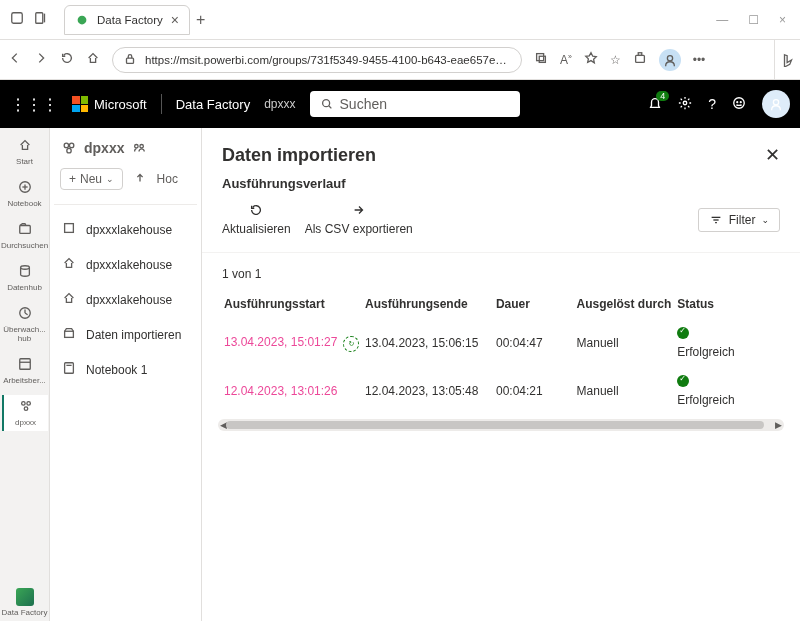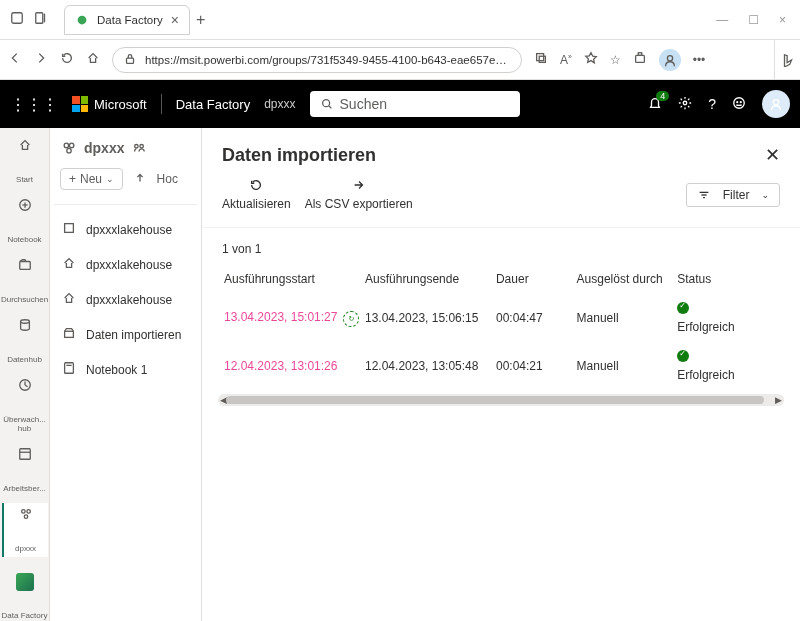--- a/index.html
+++ b/index.html
@@ -26,45 +26,45 @@
 .app-divider { height: 20px; border-left: 1px solid #555; }
 .app-name { font-size: 13px; }
 .app-ws { font-size: 12px; color: #ccc; }
 .searchbox { background: #fff; color: #605e5c; border-radius: 4px; display: flex; align-items: center; padding: 5px 10px; gap: 6px; width: 210px; font-size: 14px; }
 .app-right { margin-left: auto; display: flex; align-items: center; gap: 16px; color: #fff; }
 .bell { position: relative; }
 .bell .badge { position: absolute; top: -5px; right: -7px; background: #107c10; color: #fff; border-radius: 8px; font-size: 9px; padding: 0 4px; }
 .app-right .avatar-sm { width: 28px; height: 28px; background: #deecf9; }
 .content { display: flex; height: calc(621px - 40px - 40px - 48px); }
 .rail { width: 50px; background: #f3f2f1; border-right: 1px solid #e1dfdd; display: flex; flex-direction: column; align-items: center; padding-top: 6px; gap: 6px; }
-.rail-item { width: 46px; display: flex; flex-direction: column; align-items: center; gap: 20px; padding: 4px 0; color: #605e5c; font-size: 8px; text-align: center; cursor: pointer; }
+.rail-item { width: 46px; display: flex; flex-direction: column; align-items: center; gap: 2px; padding: 4px 0; color: #605e5c; font-size: 8px; text-align: center; cursor: pointer; }
 .rail-item.selected { border-left: 2px solid #117865; background: #fff; }
 .rail-icon { font-size: 15px; }
 .rail-spacer { flex: 1; }
 .rail-fab { width: 18px; height: 18px; background: linear-gradient(135deg,#3aa655,#1d704f); border-radius: 3px; }
 .leftpane { width: 152px; background: #fff; border-right: 1px solid #e1dfdd; padding: 8px 4px; display: flex; flex-direction: column; gap: 2px; }
 .lp-header { display: flex; align-items: center; gap: 8px; padding: 4px 8px; font-size: 14px; font-weight: 600; color: #605e5c; }
 .lp-toolbar { display: flex; align-items: center; gap: 10px; padding: 6px 6px 14px; border-bottom: 1px solid #edebe9; font-size: 12px; color: #605e5c; margin-bottom: 6px; }
 .lp-new-btn { border: 1px solid #d2d0ce; border-radius: 4px; padding: 3px 8px; display: flex; align-items: center; gap: 4px; font-size: 12px; }
 .lp-cols { display: flex; align-items: center; gap: 12px; padding: 6px 8px 8px; font-size: 12px; font-weight: 600; color: #323130; }
 .lp-row { display: flex; align-items: center; gap: 10px; padding: 8px; font-size: 12px; cursor: pointer; white-space: nowrap; overflow: hidden; }
 .lp-row .icn { color: #605e5c; width: 14px; }
 .lp-label { overflow: hidden; text-overflow: ellipsis; }
 .mainpane { flex: 1; background: #fff; display: flex; flex-direction: column; }
 .mp-head { display: flex; align-items: center; justify-content: space-between; padding: 16px 20px 6px; }
 .mp-head h2 { font-size: 18px; font-weight: 600; }
 .mp-close { font-size: 18px; cursor: pointer; color: #323130; }
 .mp-section { padding: 4px 20px 6px; font-size: 13px; font-weight: 600; }
 .mp-tools { display: flex; align-items: center; padding: 6px 20px 16px; gap: 14px; font-size: 12px; color: #323130; border-bottom: 1px solid #f3f2f1; }
 .mp-toolbtn { display: flex; align-items: center; gap: 5px; cursor: pointer; flex-direction: column; }
-.filter-btn { margin-left: auto; border: 1px solid #d2d0ce; border-radius: 3px; padding: 4px 10px; display: flex; align-items: center; gap: 12px; font-size: 12px; }
+.filter-btn { margin-left: auto; border: 1px solid #d2d0ce; border-radius: 3px; padding: 4px 10px; display: flex; align-items: center; gap: 6px; font-size: 12px; }
 .mp-count { padding: 14px 20px 8px; font-size: 12px; }
 .tbl { padding: 0 16px; }
 .tbl-head, .tbl-row { display: grid; grid-template-columns: 1.4fr 1.3fr 0.8fr 1fr 1fr; padding: 8px 6px; font-size: 12px; align-items: center; }
-.tbl-head { font-weight: 400; }
+.tbl-head { font-weight: 700; }
 .tbl-row .link { color: #ec4899; cursor: pointer; }
 .status-cell { display: flex; align-items: flex-start; gap: 6px; flex-direction: column; }
 .status-ok { width: 12px; height: 12px; background: #107c10; border-radius: 50%; position: relative; }
 .status-ok::after { content: "✓"; color: #fff; font-size: 8px; position: absolute; top: -1px; left: 2px; }
 .refresh-ico { display: inline-flex; width: 16px; height: 16px; border: 1.5px dashed #107c10; border-radius: 50%; margin-left: 6px; align-items: center; justify-content: center; color: #107c10; font-size: 7px; }
 .hscroll { margin: 4px 16px 0; height: 12px; background: #edebe9; border-radius: 8px; position: relative; display: flex; align-items: center; }
 .hscroll .thumb { position: absolute; left: 8px; right: 20px; top: 2px; bottom: 2px; background: #c8c6c4; border-radius: 6px; }
 svg { width: 14px; height: 14px; stroke: currentColor; fill: none; stroke-width: 1.5; }
 </style>
 </head>
@@ -305,20 +305,21 @@
           </svg></span>
         <span class="lp-label">Notebook 1</span>
       </div>
   </div>
 
   <div class="mainpane">
     <div class="mp-head">
       <h2>Daten importieren</h2>
       <span class="mp-close">✕</span>
     </div>
+    <div class="mp-section">Ausführungsverlauf</div>
     <div class="mp-tools">
       <span class="mp-toolbtn">
           <svg viewBox="0 0 16 16">
             <path d="M3 8a5 5 0 1 0 1.5-3.5M3 3v3h3"></path>
           </svg>
           <span>Aktualisieren</span>
         </span>
       <span class="mp-toolbtn">
           <svg viewBox="0 0 16 16">
             <path d="M3 8h8M8 4l4 4-4 4"></path>

